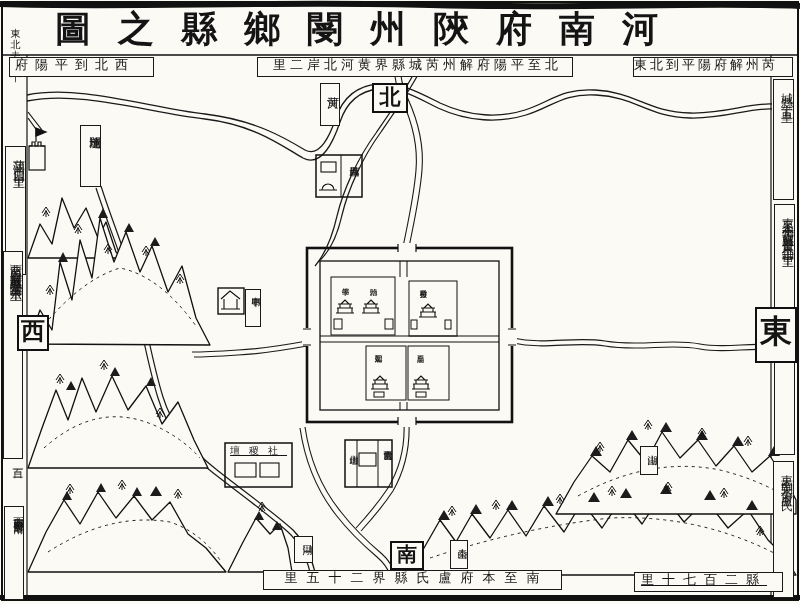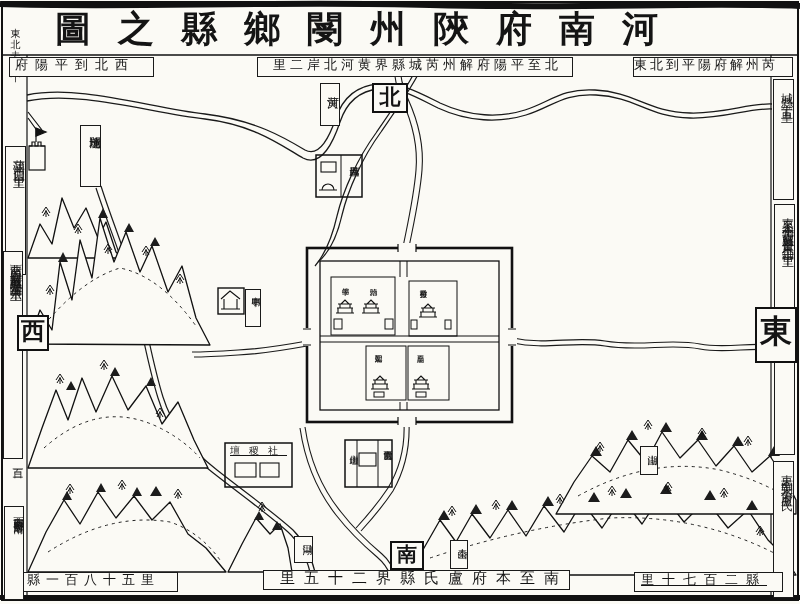--- a/index.html
+++ b/index.html
@@ -185,22 +185,21 @@
 
   <div class="v tiny" style="left:3px;top:20px;width:17px;height:132px;font-size:10px;letter-spacing:11px;">東北去五十</div>
   <div class="h bx" style="left:9px;top:57px;width:138px;height:18px;font-size:13px;letter-spacing:7px;padding-left:5px;">府陽平到北西</div>
   <div class="v bx" style="left:5px;top:146px;width:19px;height:124px;font-size:12px;letter-spacing:3px;padding-top:3px;">蒲州一百四十里</div>
   <div class="h bx" style="left:257px;top:57px;width:299px;height:18px;font-size:13px;letter-spacing:4px;padding-left:15px;">里二岸北河黄界縣城芮州解府陽平至北</div>
   <div class="h bx" style="left:633px;top:57px;width:158px;height:18px;font-size:13px;letter-spacing:3px;">東北到平陽府解州芮</div>
   <div class="v bx" style="left:773px;top:79px;width:19px;height:116px;font-size:12px;letter-spacing:4px;padding-top:3px;">城縣二十五里</div>
   <div class="v bx" style="left:774px;top:204px;width:19px;height:246px;font-size:12px;letter-spacing:3px;padding-top:3px;">東至本州靈寶縣界東王鋪二十里</div>
   <div class="v bx" style="left:773px;top:461px;width:19px;height:132px;font-size:12px;letter-spacing:4px;padding-top:3px;">東南到本府盧氏</div>
   <div class="h bx" style="left:634px;top:572px;width:141px;height:18px;font-size:13px;letter-spacing:8px;padding-left:6px;text-decoration:underline;">里十七百二縣</div>
-  <div class="h bx" style="left:263px;top:570px;width:289px;height:18px;font-size:15px;letter-spacing:9px;padding-left:16px;">里五十二界縣氏盧府本至南</div>
-  <div class="h bx" style="left:21px;top:572px;width:150px;height:18px;font-size:13px;letter-spacing:6px;padding-left:5px;">縣一百八十五里</div>
+  <div class="h bx" style="left:263px;top:570px;width:289px;height:18px;font-size:13px;letter-spacing:9px;padding-left:8px;text-align:center;">里五十二界縣氏盧府本至南</div>
   <div class="v bx" style="left:4px;top:506px;width:18px;height:90px;font-size:10px;letter-spacing:1px;padding-top:2px;">西南到西安府洛南</div>
   <div class="v bx" style="left:3px;top:251px;width:18px;height:203px;font-size:12px;letter-spacing:2px;padding-top:3px;">西至西安府華陰縣界潼關六十里</div>
   <div class="v" style="left:7px;top:460px;width:16px;height:34px;font-size:11px;">三百</div>
 
   <div class="marker" style="left:372px;top:83px;width:32px;height:26px;font-size:21px;">北</div>
   <div class="marker" style="left:390px;top:541px;width:30px;height:25px;font-size:20px;">南</div>
   <div class="marker" style="left:755px;top:307px;width:38px;height:48px;font-size:32px;padding-top:4px;">東</div>
   <div class="marker" style="left:17px;top:315px;width:28px;height:32px;font-size:24px;">西</div>
 
   <div class="v cart" style="left:320px;top:83px;width:18px;height:38px;font-size:12px;padding-top:3px;background:#fbfaf5;">黄河</div>

